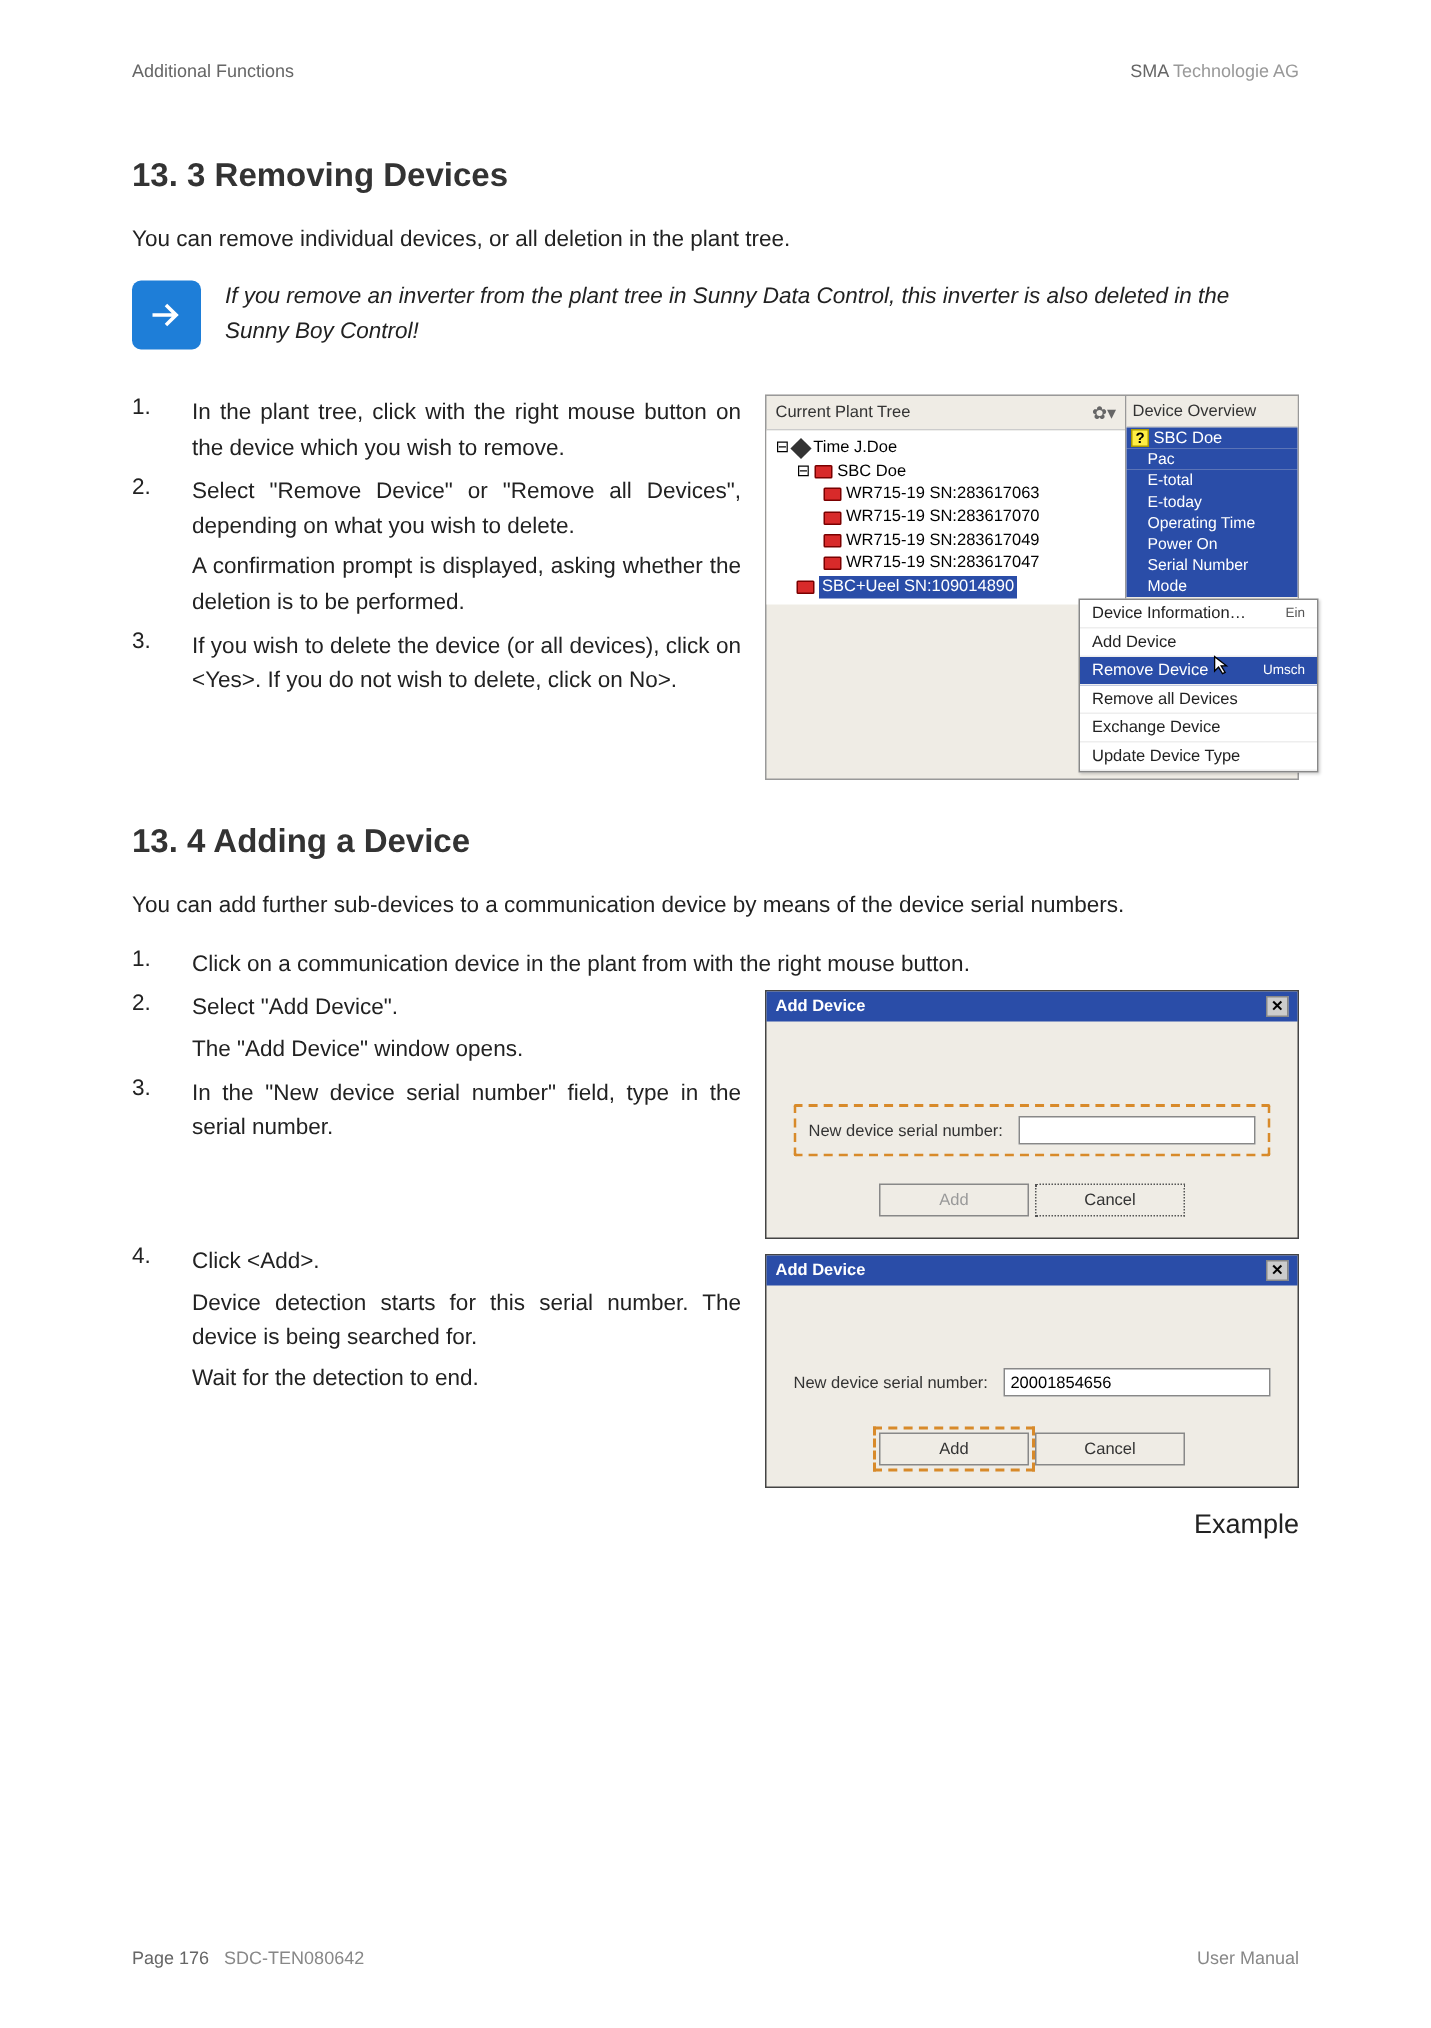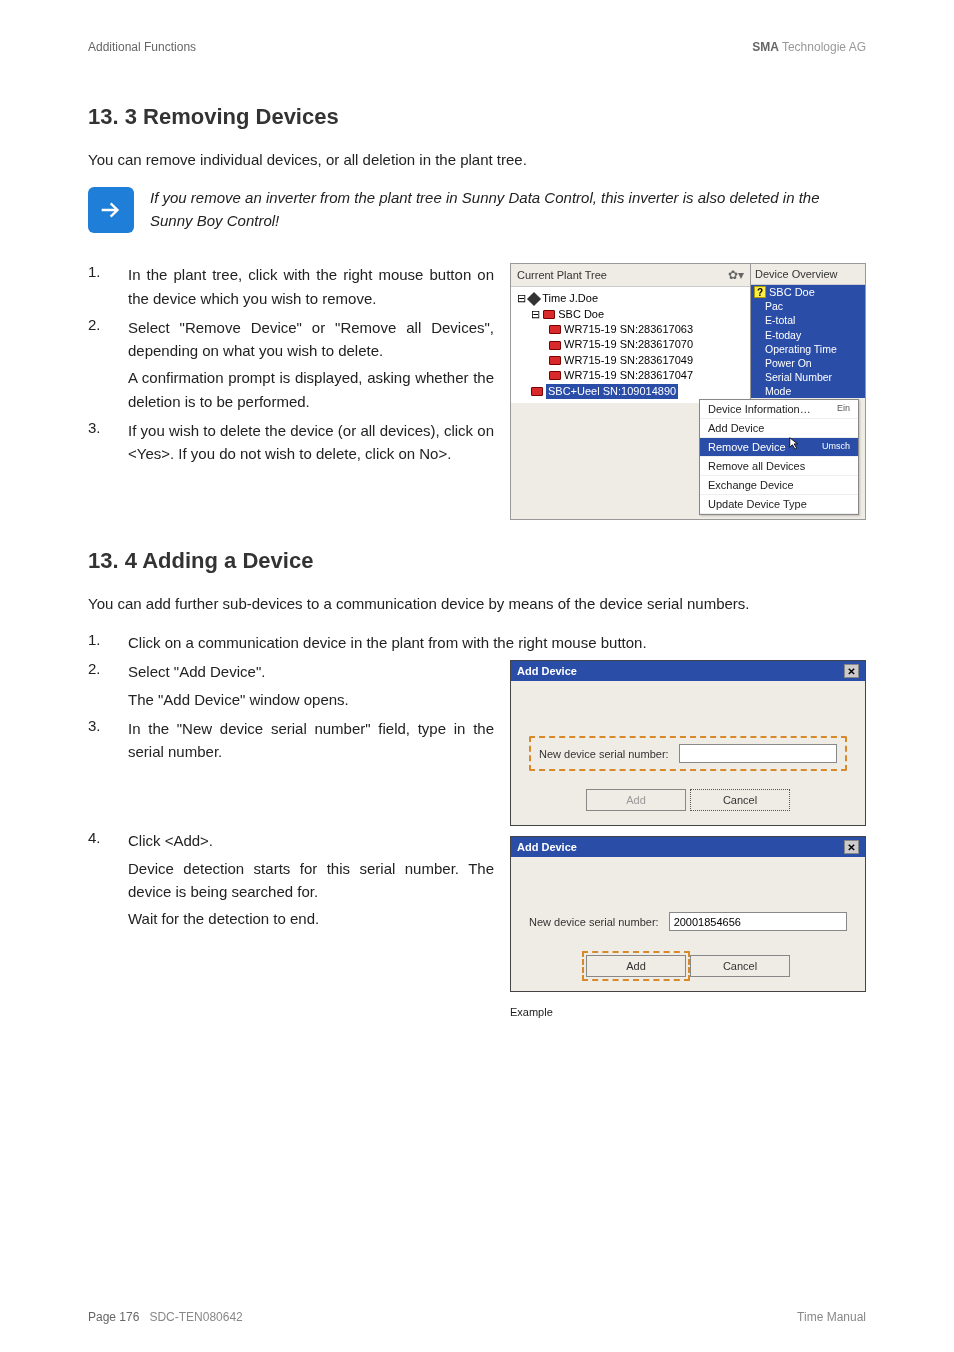--- a/index.html
+++ b/index.html
@@ -12,21 +12,21 @@
       padding: 40px 88px 30px 88px;
     }
     .header-row {
       display: flex;
       justify-content: space-between;
       font-size: 12px;
       color: #666;
       margin-bottom: 50px;
     }
     .header-right { color: #999; }
-    .header-right .bold { font-weight: bold; color: #666; }
+    .header-right .bold { font-weight: normal; color: #666; }
     h2 {
       font-size: 22px;
       font-weight: bold;
       color: #333;
       margin-bottom: 18px;
     }
     .intro {
       font-size: 15px;
       line-height: 1.55;
       margin-bottom: 16px;
@@ -123,21 +123,21 @@
     .ss1-rtitle {
       padding: 4px 4px;
       color: #333;
       border-bottom: 1px solid #ccc;
     }
     .ov-sel { background:#2a4da8; color:#fff; padding:1px 3px; display:flex; align-items:center; gap:3px;}
     .ov-q { background:#ffee44; color:#000; font-weight:bold; width:12px; height:12px; display:inline-flex; align-items:center; justify-content:center; font-size:10px; border:1px solid #aa9900;}
     .ov-item { background:#2a4da8; color:#fff; padding:0 4px 0 14px; line-height:1.35; font-size:10.5px;}
     .ctx-menu {
       position: relative;
-      left: 188px;
+      left: 208px;
       top: -4px;
       width: 160px;
       background:#fff;
       border:1px solid #888;
       box-shadow: 1px 1px 2px rgba(0,0,0,0.2);
       font-size: 11px;
     }
     .ctx-item {
       padding: 3px 8px;
       color:#222;
@@ -223,29 +223,29 @@
     .dlg-btn.dotted { border:1px dotted #555; }
     .highlight-box {
       border:2px dashed #d88a2a;
       border-radius:2px;
       padding: 6px 8px;
     }
     .hl-corners {
       position: relative;
     }
     .example-label {
-      text-align:left;
-      font-size:11px;
+      text-align:right;
+      font-size:18px;
       color:#222;
       margin-top:4px;
     }
     .second { margin-bottom: 4px; }
     .footer {
       position: absolute;
-      bottom: 28px;
+      bottom: 40px;
       left: 88px;
       right: 88px;
       display:flex;
       justify-content: space-between;
       font-size: 12px;
       color: #888;
     }
     .footer .page { color:#666; }
   </style>
 </head>
@@ -425,14 +425,14 @@
           <span class="dlg-btn">Cancel</span>
         </div>
       </div>
     </div>
     <div class="example-label">Example</div>
   </div>
 </div>
 
 <div class="footer">
   <span><span class="page">Page 176</span>&nbsp;&nbsp;&nbsp;<span>SDC-TEN080642</span></span>
-  <span>Time Manual</span>
+  <span>User Manual</span>
 </div>
 
 </body></html>

